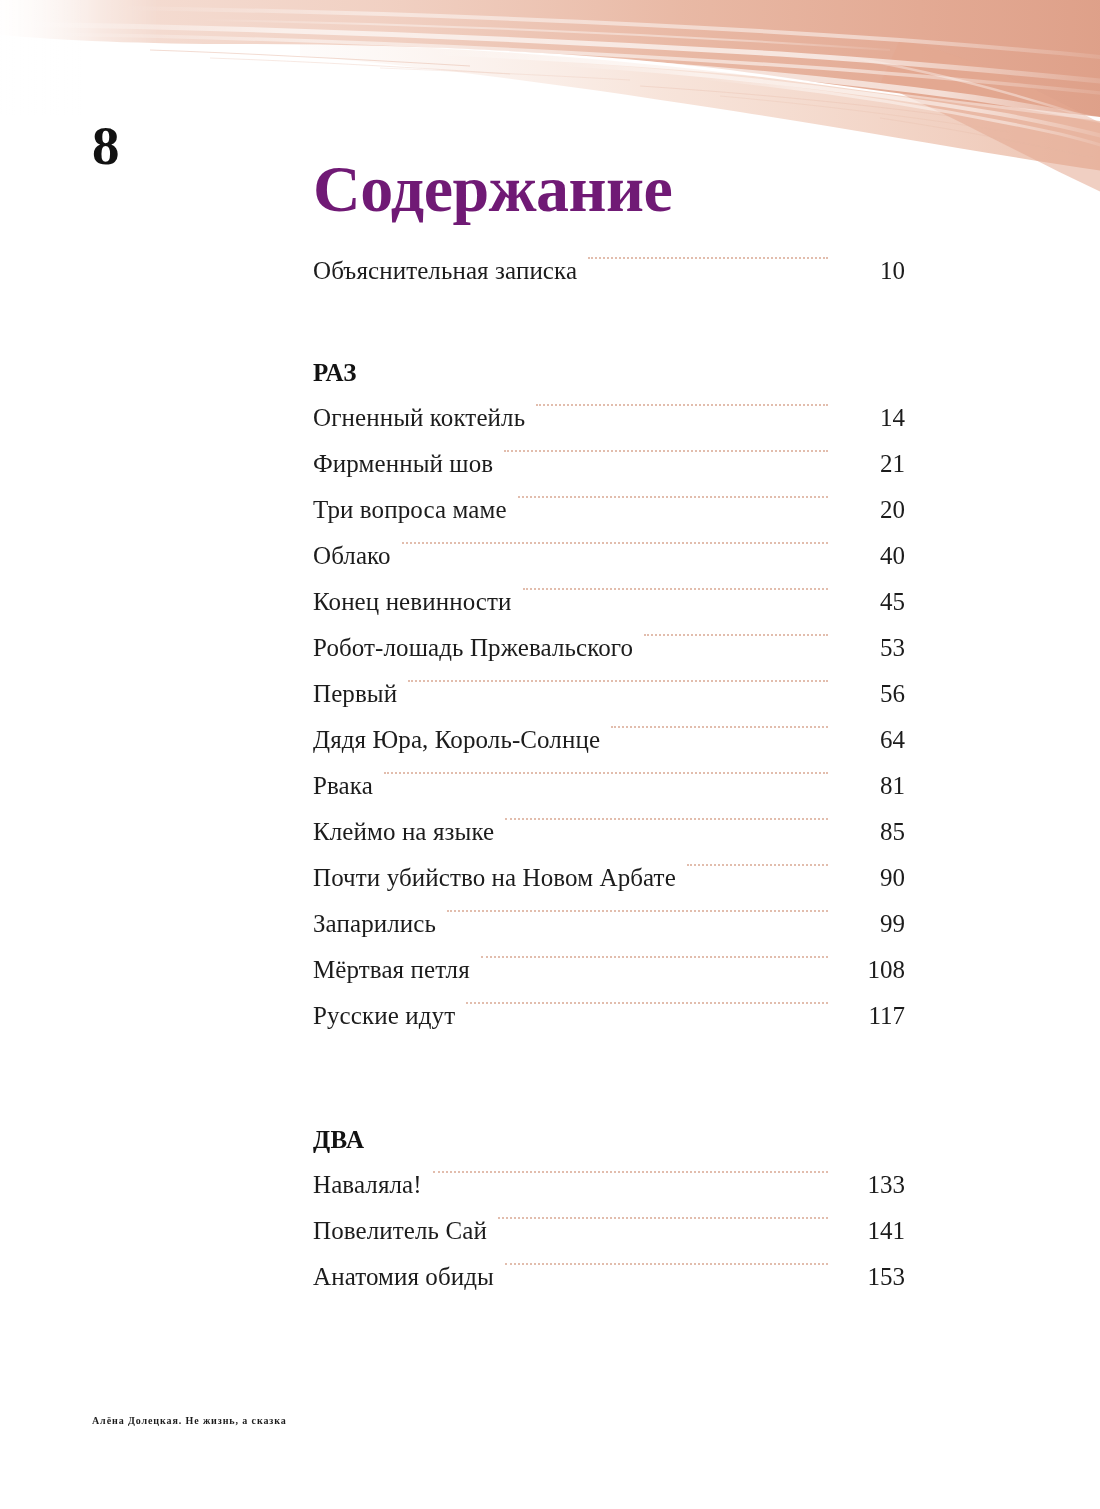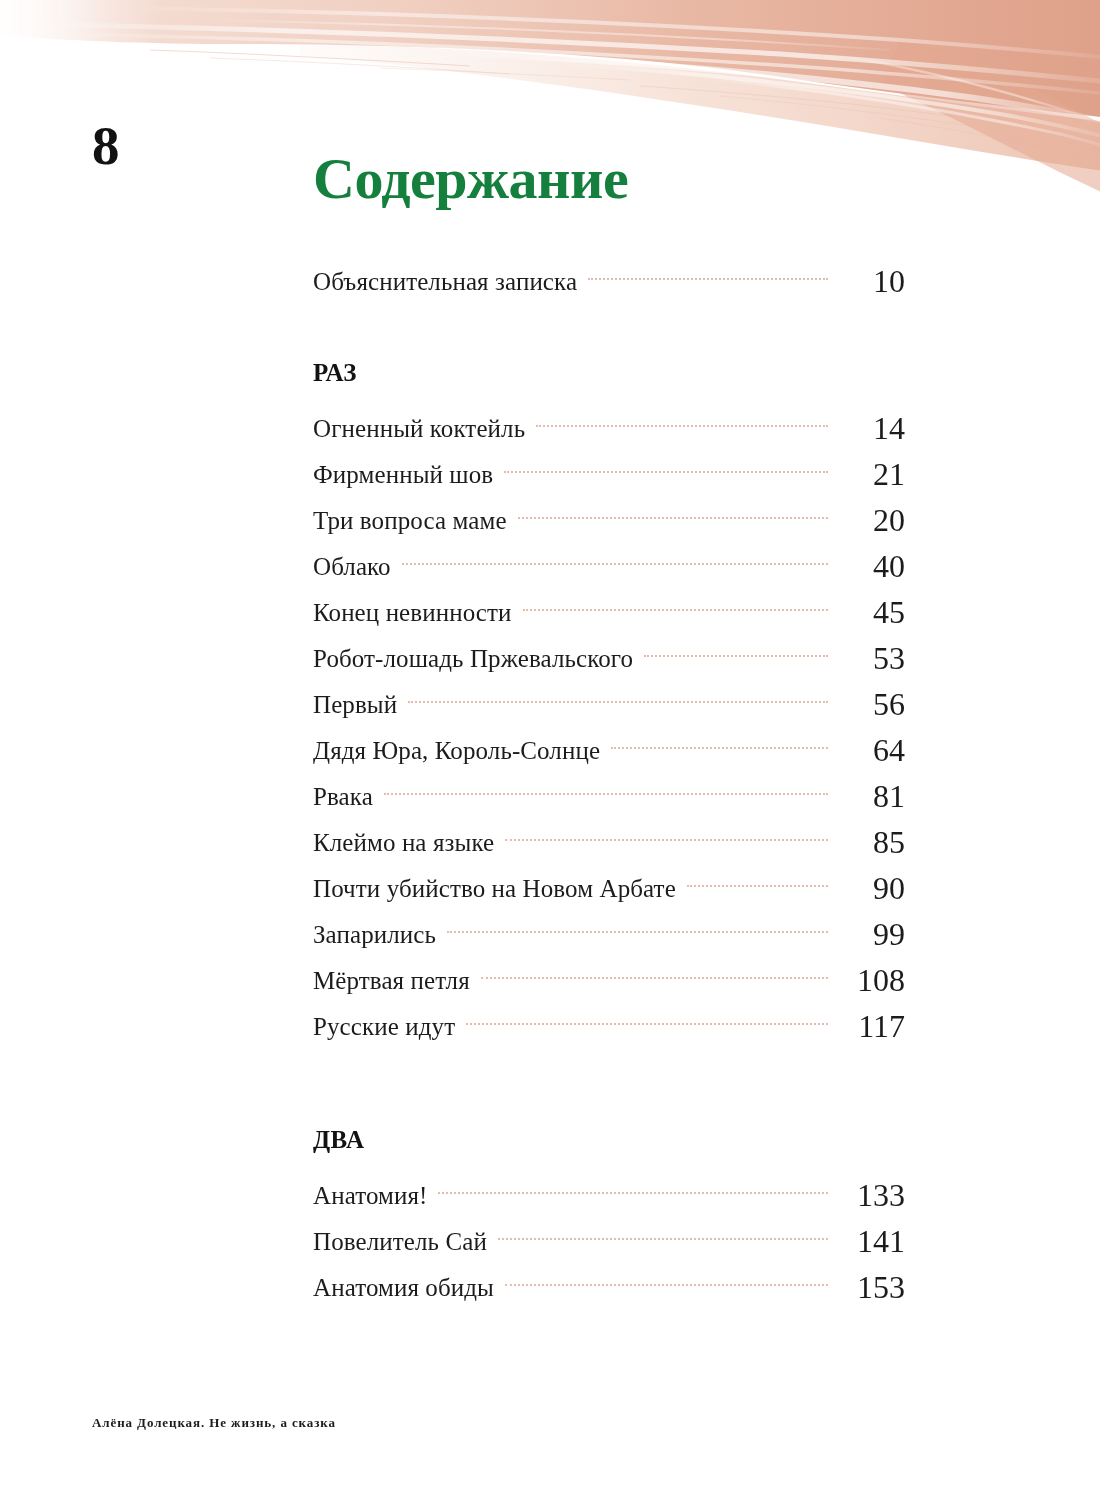--- a/index.html
+++ b/index.html
@@ -47,38 +47,38 @@
     line-height: 1;
     letter-spacing: 0.5px;
     color: #121212;
   }
 
   
   .doc-title {
     position: absolute;
     left: 313px;
     top: 110px;
-    font-size: 58px;
+    font-size: 66px;
     font-weight: bold;
     line-height: 1.05;
     letter-spacing: -0.5px;
-    color: #15803d;
+    color: #701a75;
   }
 
   
   .toc {
     position: absolute;
     left: 313px;
     top: 258px;
     width: 592px;
   }
 
   .toc-entry {
     display: flex;
-    align-items: center;
+    align-items: flex-start;
     width: 100%;
     font-size: 25px;
     line-height: 1;
     color: #1c1c1c;
     height: 46px;
   }
   .entry-label {
     white-space: nowrap;
     padding-right: 11px;
     letter-spacing: 0.1px;
@@ -96,42 +96,42 @@
     left: 0;
     right: 0;
     bottom: 0;
     border-bottom: 2px dotted #e2bdad;
   }
   .entry-page {
     white-space: nowrap;
     padding-left: 13px;
     width: 64px;
     text-align: right;
-    font-size: 32px;
+    font-size: 25px;
     color: #1c1c1c;
   }
 
   .section-head {
     font-size: 25px;
     font-weight: bold;
     letter-spacing: 0.4px;
     color: #121212;
     line-height: 1;
   }
 
   .gap-before-section { height: 78px; }
   .gap-after-section  { height: 20px; }
   .gap-after-intro    { height: 56px; }
 
   
   .footer {
     position: absolute;
     left: 92px;
     top: 1415px;
-    font-size: 13px;
+    font-size: 10px;
     font-weight: bold;
     letter-spacing: 0.9px;
     color: #1c1c1c;
   }
 </style>
 </head>
 <body>
 
 <div class="page">
 
@@ -281,21 +281,21 @@
       <span class="leader"></span>
       <span class="entry-page">117</span>
     </div>
 
     <div class="gap-before-section"></div>
 
     <div class="section-head">ДВА</div>
     <div class="gap-after-section"></div>
 
     <div class="toc-entry">
-      <span class="entry-label">Анатомия!</span>
+      <span class="entry-label">Наваляла!</span>
       <span class="leader"></span>
       <span class="entry-page">133</span>
     </div>
     <div class="toc-entry">
       <span class="entry-label">Повелитель Сай</span>
       <span class="leader"></span>
       <span class="entry-page">141</span>
     </div>
     <div class="toc-entry">
       <span class="entry-label">Анатомия обиды</span>

